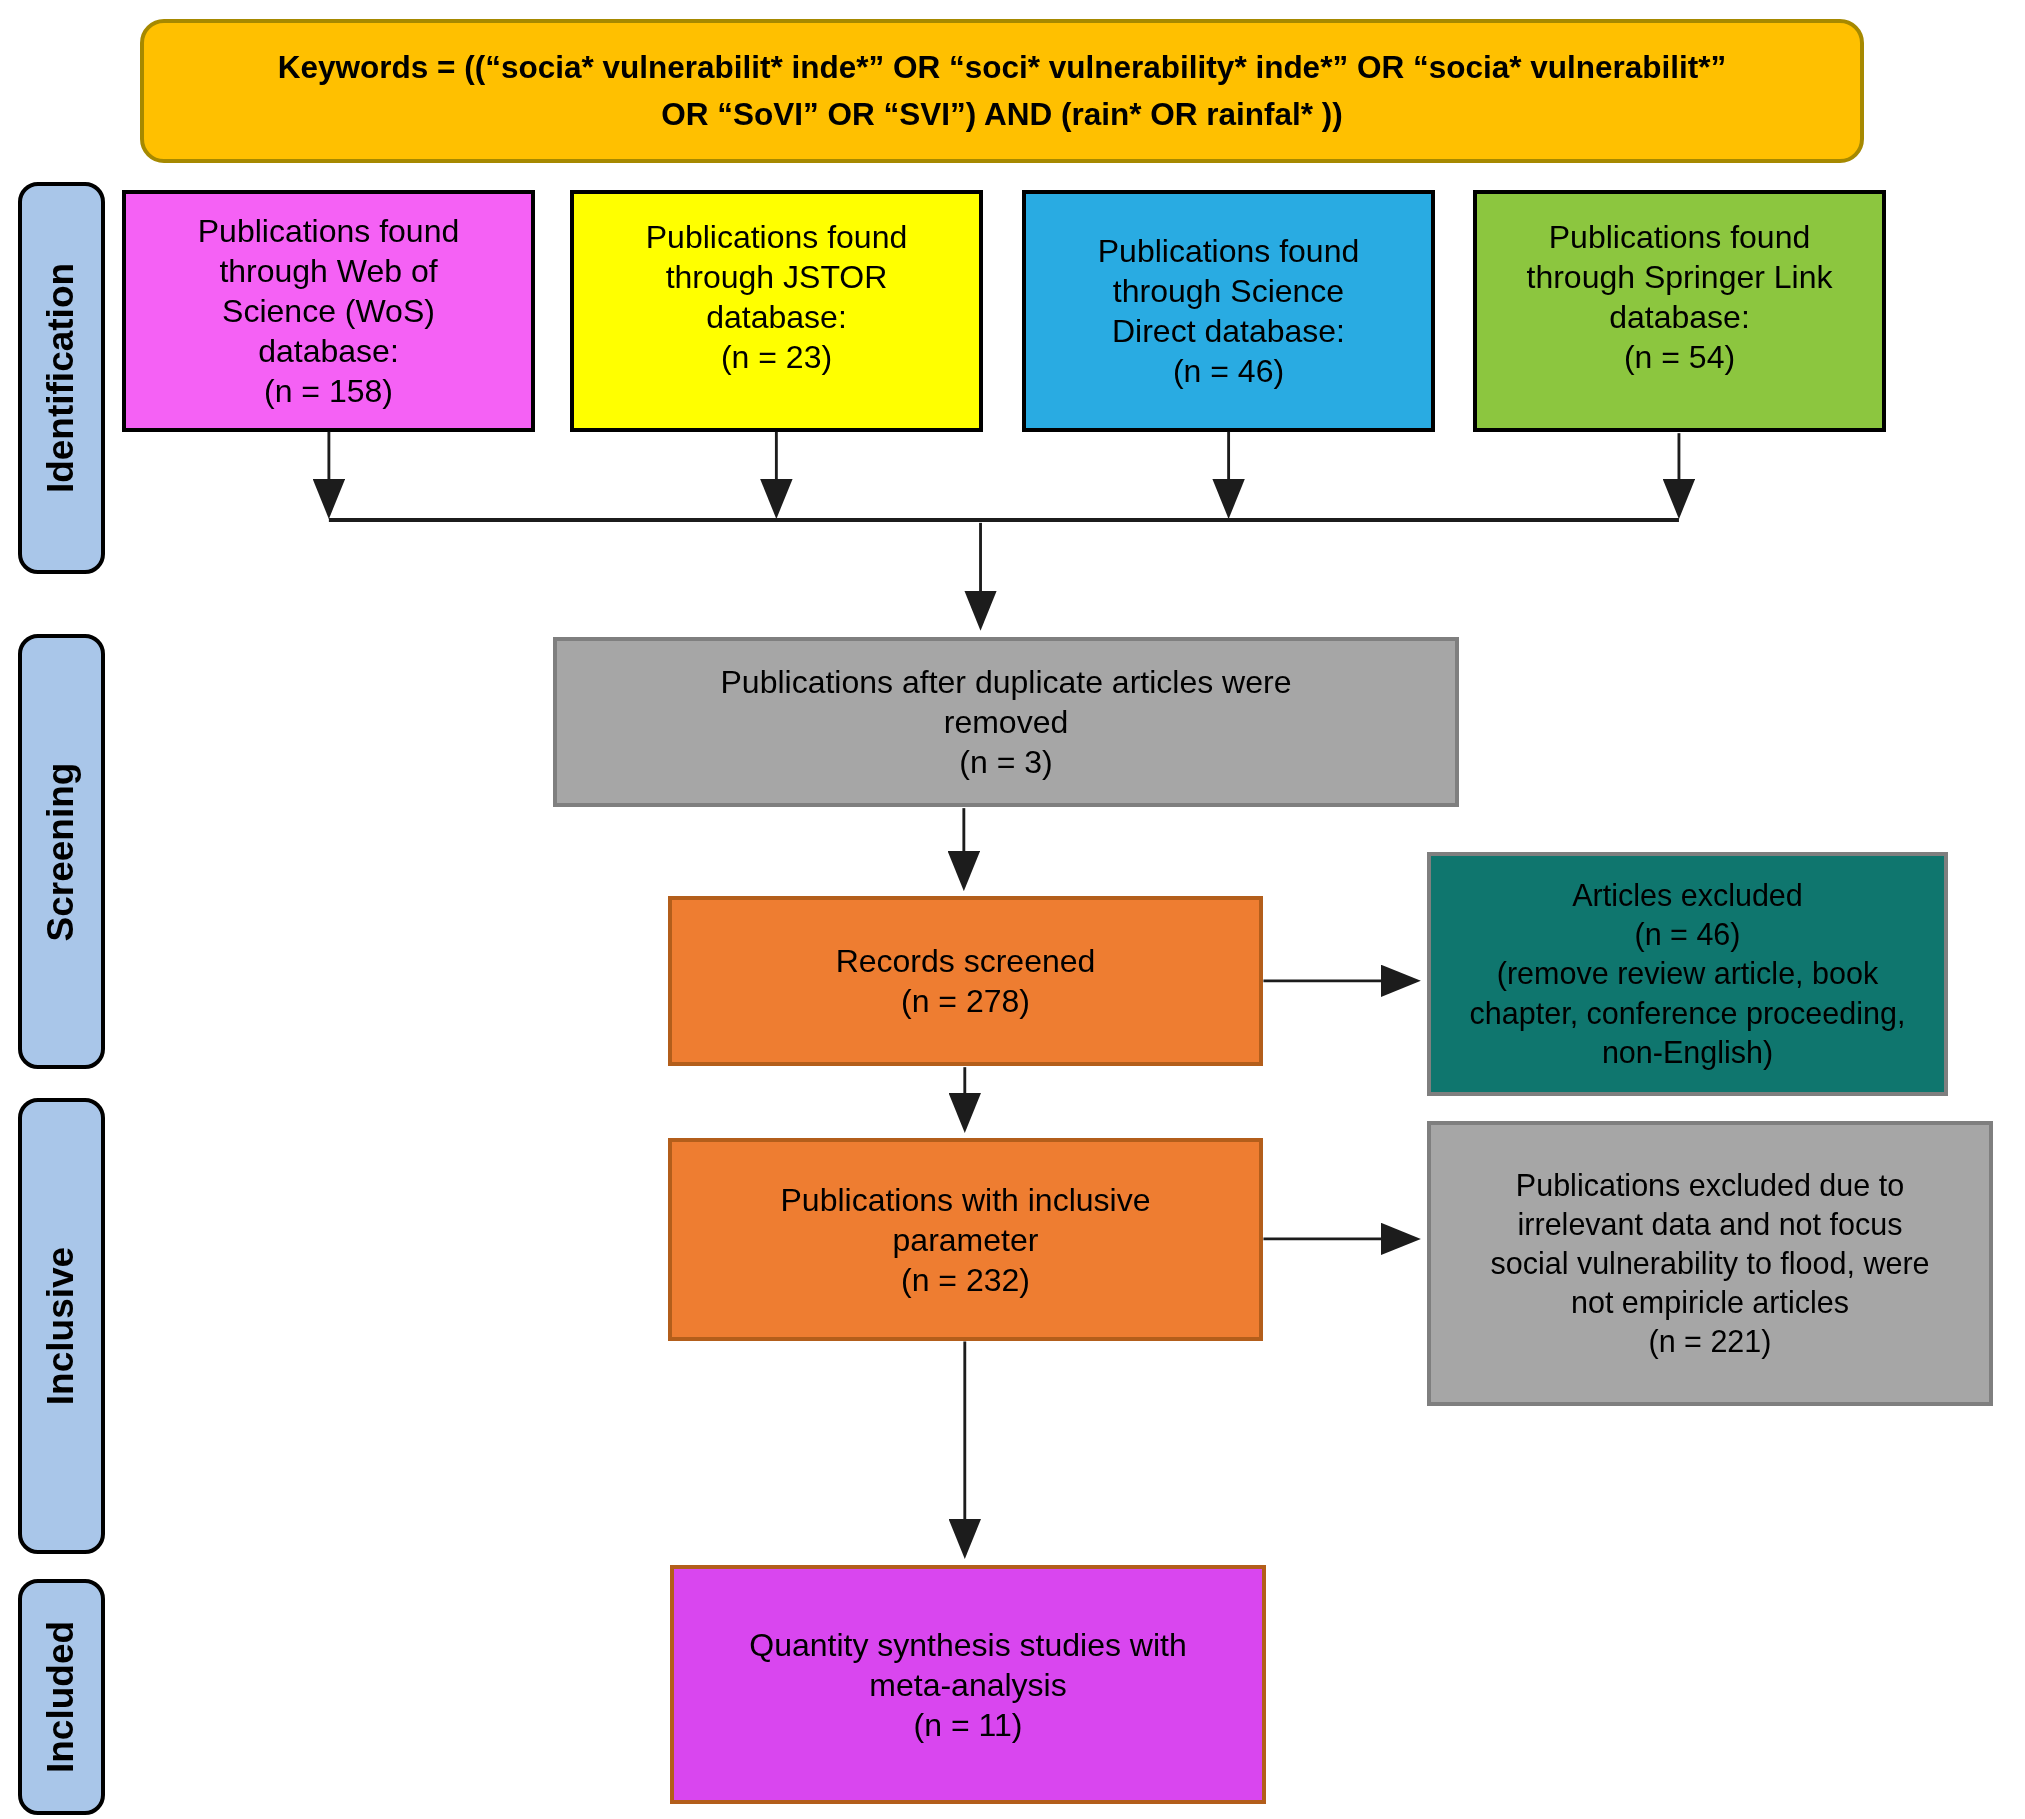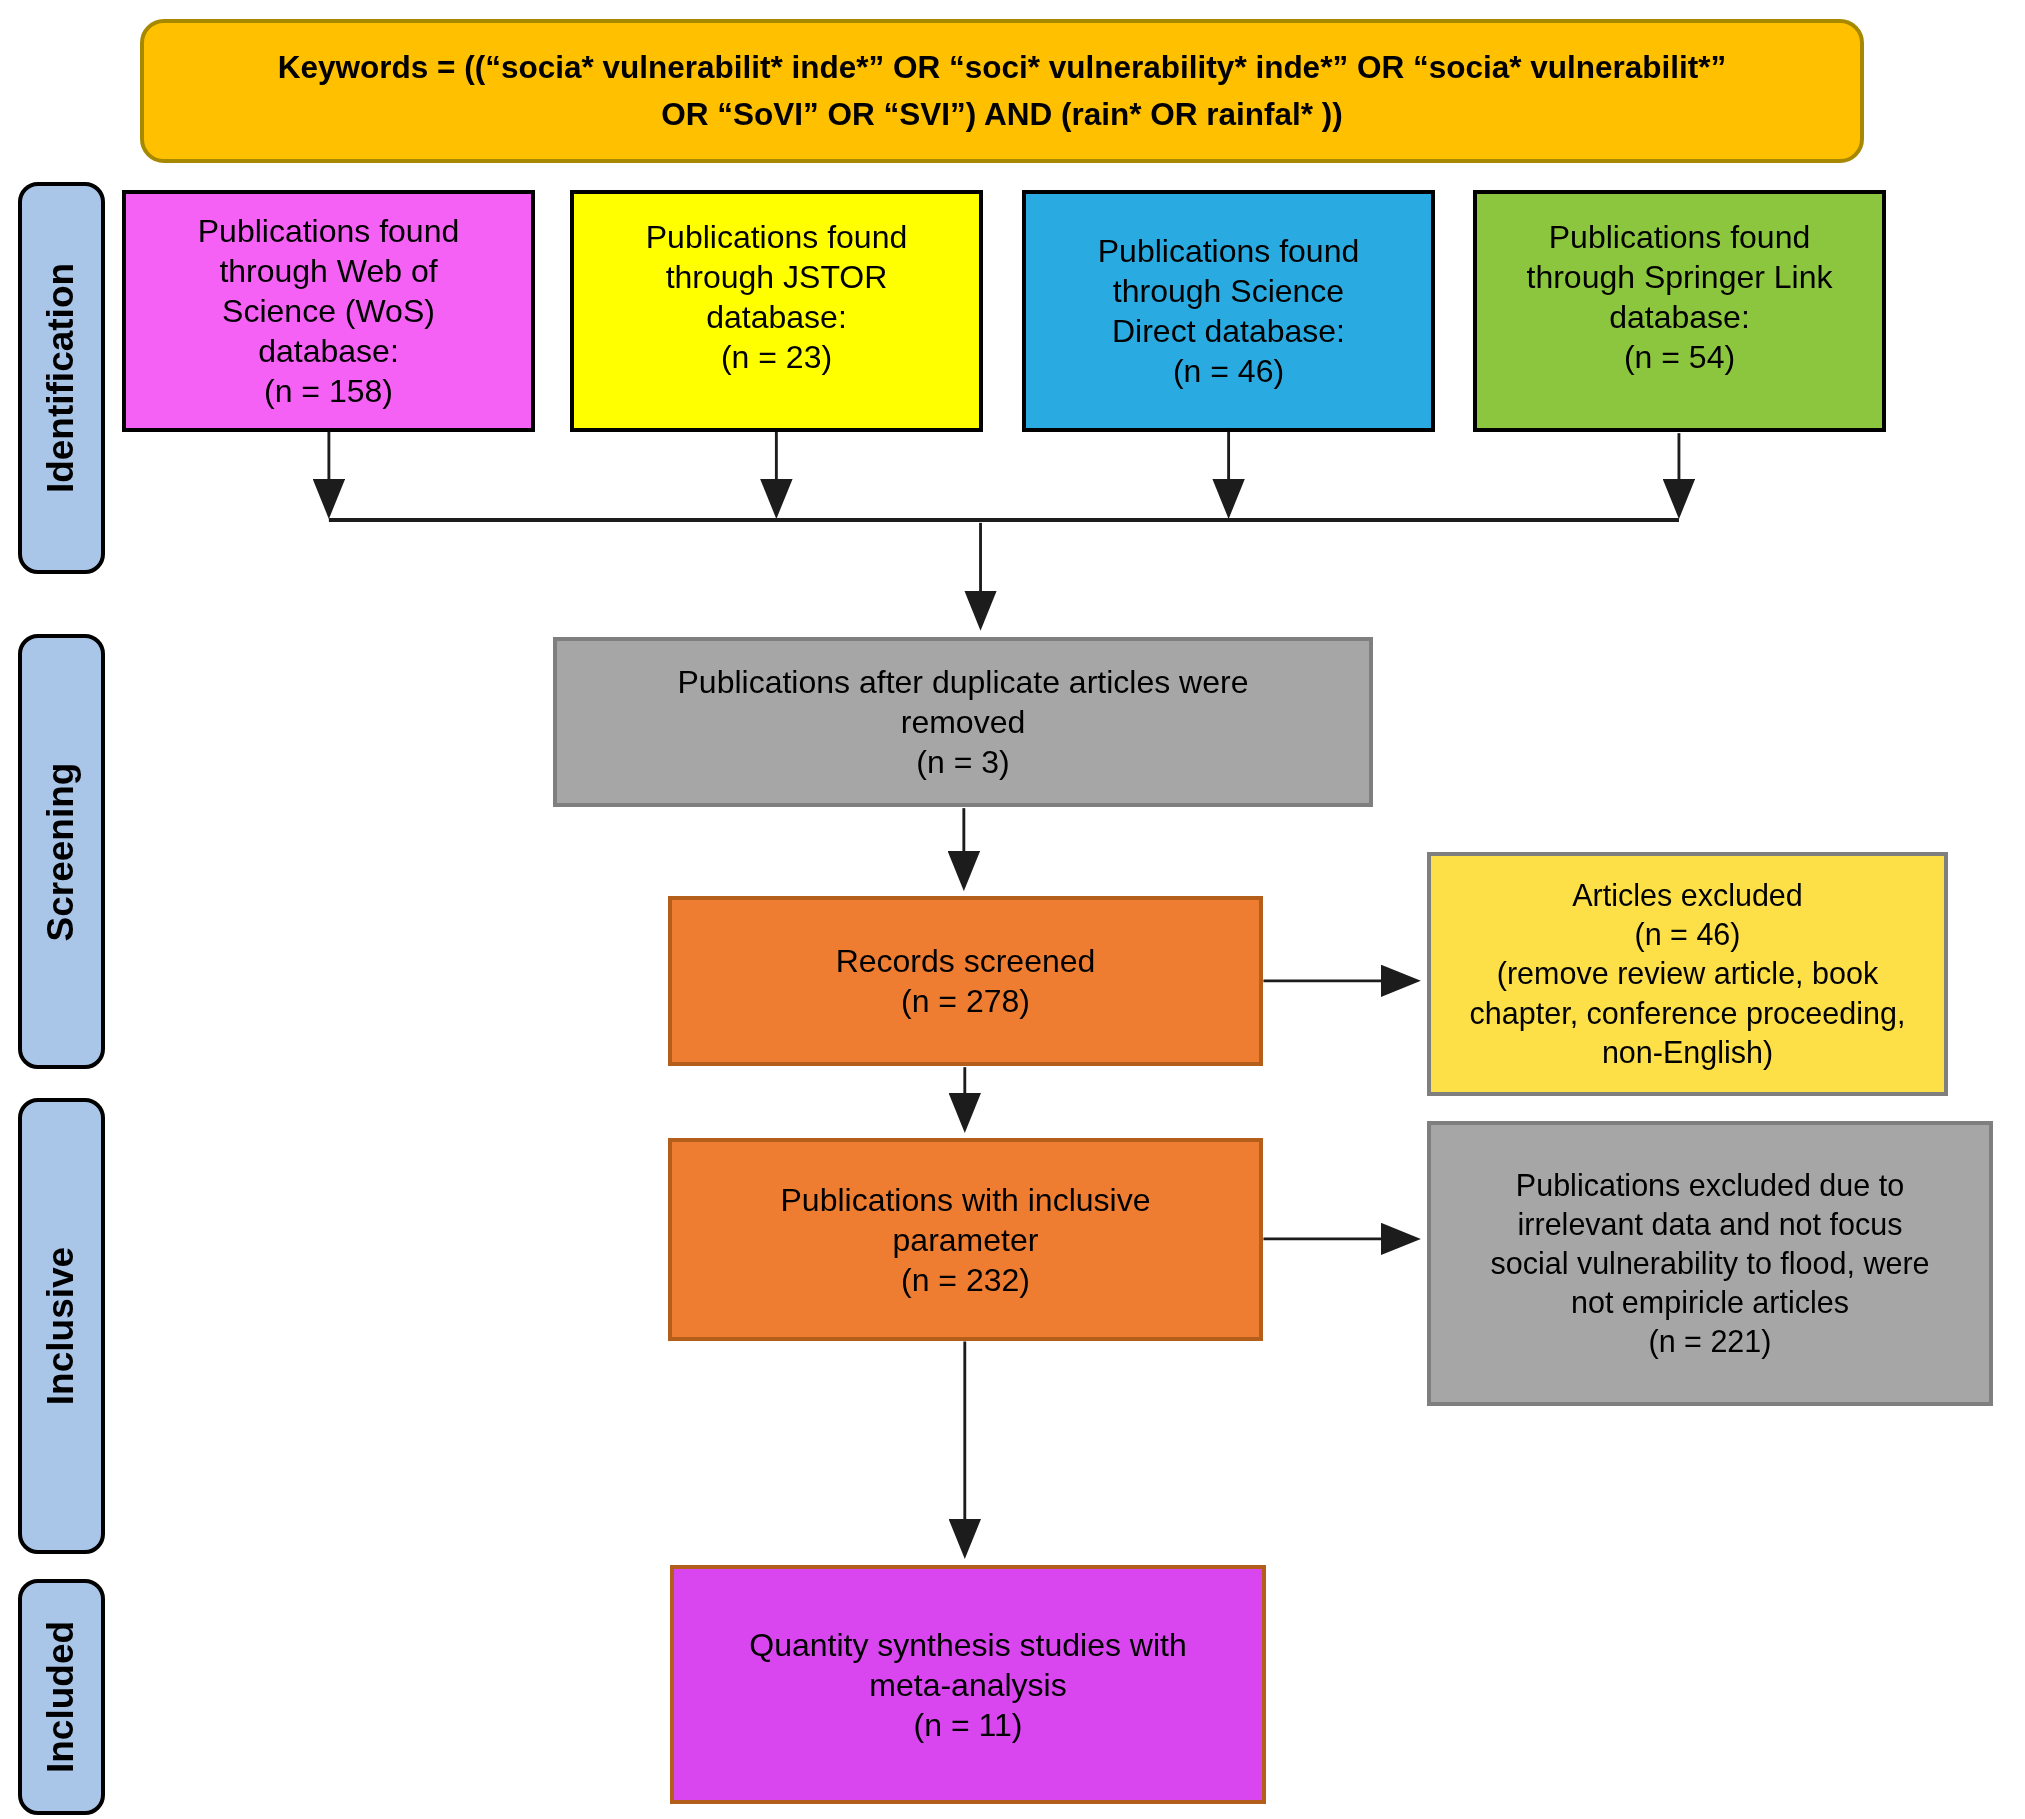--- a/index.html
+++ b/index.html
@@ -74,28 +74,28 @@
 (n = 23)</div>
   <div class="box src txt" style="left: 1022px; background-color: rgb(41, 171, 226);">Publications found
 through Science
 Direct database:
 (n = 46)</div>
   <div class="box src v-top txt" style="left: 1473px; background-color: rgb(140, 198, 63);">Publications found
 through Springer Link
 database:
 (n = 54)</div>
 
-  <div class="box graybox txt" style="left: 553px; top: 637px; width: 820px; height: 170px; background-color: rgb(166, 166, 166);">Publications after duplicate articles were
+  <div class="box graybox txt" style="left: 553px; top: 637px; width: 906px; height: 170px; background-color: rgb(166, 166, 166);">Publications after duplicate articles were
 removed
 (n = 3)</div>
 
   <div class="box orangebox txt" style="left: 668px; top: 896px; width: 595px; height: 170px; background-color: rgb(238, 125, 49);">Records screened
 (n = 278)</div>
 
-  <div class="box graybox smalltxt txt" style="left: 1427px; top: 852px; width: 521px; height: 244px; background-color: #fde047;">Articles excluded
+  <div class="box graybox smalltxt txt" style="left: 1427px; top: 852px; width: 521px; height: 244px; background-color: #0f766e;">Articles excluded
 (n = 46)
 (remove review article, book
 chapter, conference proceeding,
 non-English)</div>
 
   <div class="box orangebox txt" style="left: 668px; top: 1138px; width: 595px; height: 203px; background-color: rgb(238, 125, 49);">Publications with inclusive
 parameter
 (n = 232)</div>
 
   <div class="box graybox smalltxt txt" style="left: 1427px; top: 1121px; width: 566px; height: 285px; background-color: rgb(166, 166, 166);">Publications excluded due to

